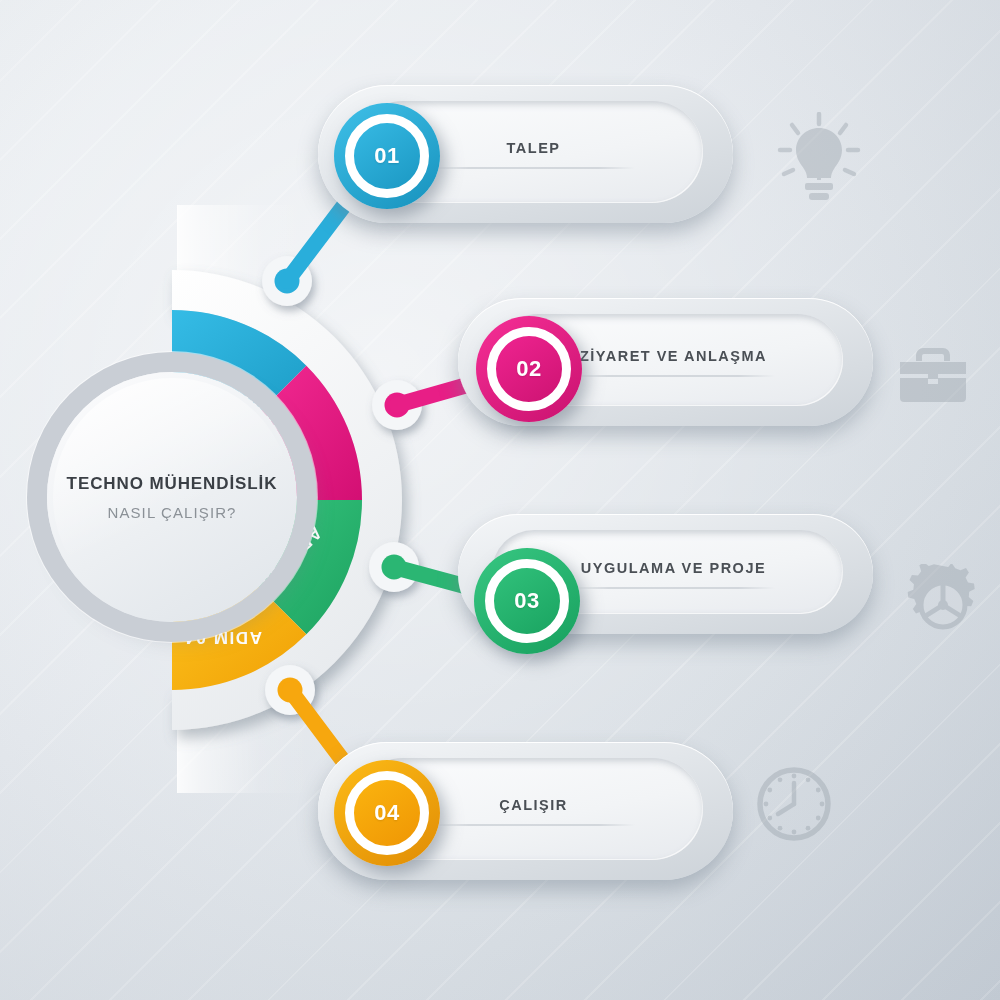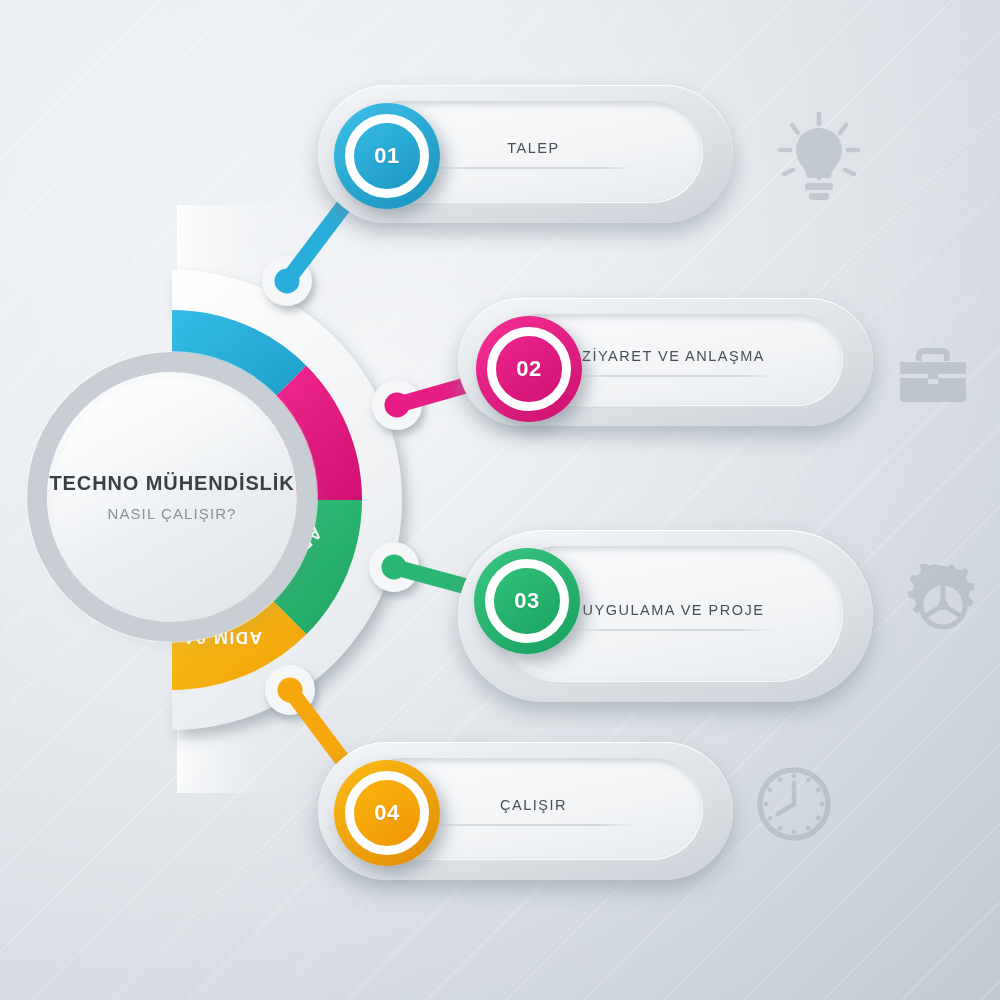--- a/index.html
+++ b/index.html
@@ -80,21 +80,21 @@
   #hub::after {
     content: "";
     position: absolute;
     inset: 6px;
     border-radius: 50%;
     background: linear-gradient(155deg, rgba(255,255,255,0.9) 0%, rgba(255,255,255,0) 55%);
     pointer-events: none;
   }
   .hub-title {
     position: relative; z-index: 2;
-    font-size: 20px; font-weight: bold;
+    font-size: 17px; font-weight: bold;
     letter-spacing: 0.9px; color: #3a3f45;
     text-align: center; white-space: nowrap;
   }
   .hub-sub {
     position: relative; z-index: 2;
     margin-top: 10px;
     font-size: 15px; letter-spacing: 1.1px;
     color: #8b9197; text-align: right; white-space: nowrap;
   }
 
@@ -118,21 +118,21 @@
       inset 2px 3px 7px rgba(140,150,162,0.42),
       inset -1px -1px 0 rgba(255,255,255,0.9);
   }
   .panel-text {
     position: absolute;
     left: 70px; right: 54px; top: 50%;
     transform: translateY(-50%);
     text-align: center;
   }
   .panel-title {
-    font-size: 14.5px; font-weight: normal;
+    font-size: 14.5px; font-weight: bold;
     letter-spacing: 1.5px; color: #4a4f55;
     white-space: nowrap;
   }
   .panel-rule {
     margin: 12px auto 0;
     width: 70%; height: 1px;
     background: linear-gradient(90deg,
       rgba(190,196,203,0) 0%,
       rgba(178,185,193,0.95) 18%,
       rgba(178,185,193,0.95) 82%,
@@ -284,21 +284,21 @@
       <div class="panel-title">ZİYARET VE ANLAŞMA</div>
       <div class="panel-rule"></div>
     </div>
   </div>
   <div class="badge" style="left:476px;top:316px">
     <div class="badge-ring" style="background:linear-gradient(145deg,#f62f96,#c9116f)"></div>
     <div class="badge-core" style="background:linear-gradient(145deg,#ef2490,#cd1372)"></div>
     <span class="badge-num">02</span>
   </div>
 
-  <div class="panel" style="left:458px;top:530px;width:415px;height:172px;z-index:5">
+  <div class="panel" style="left:458px;top:514px;width:415px;height:120px;z-index:5">
     <div class="panel-outer"></div>
     <div class="panel-inner"></div>
     <div class="panel-text">
       <div class="panel-title">UYGULAMA VE PROJE</div>
       <div class="panel-rule"></div>
     </div>
   </div>
   <div class="badge" style="left:474px;top:548px">
     <div class="badge-ring" style="background:linear-gradient(145deg,#38c782,#17a05e)"></div>
     <div class="badge-core" style="background:linear-gradient(145deg,#31c17b,#1aa461)"></div>

